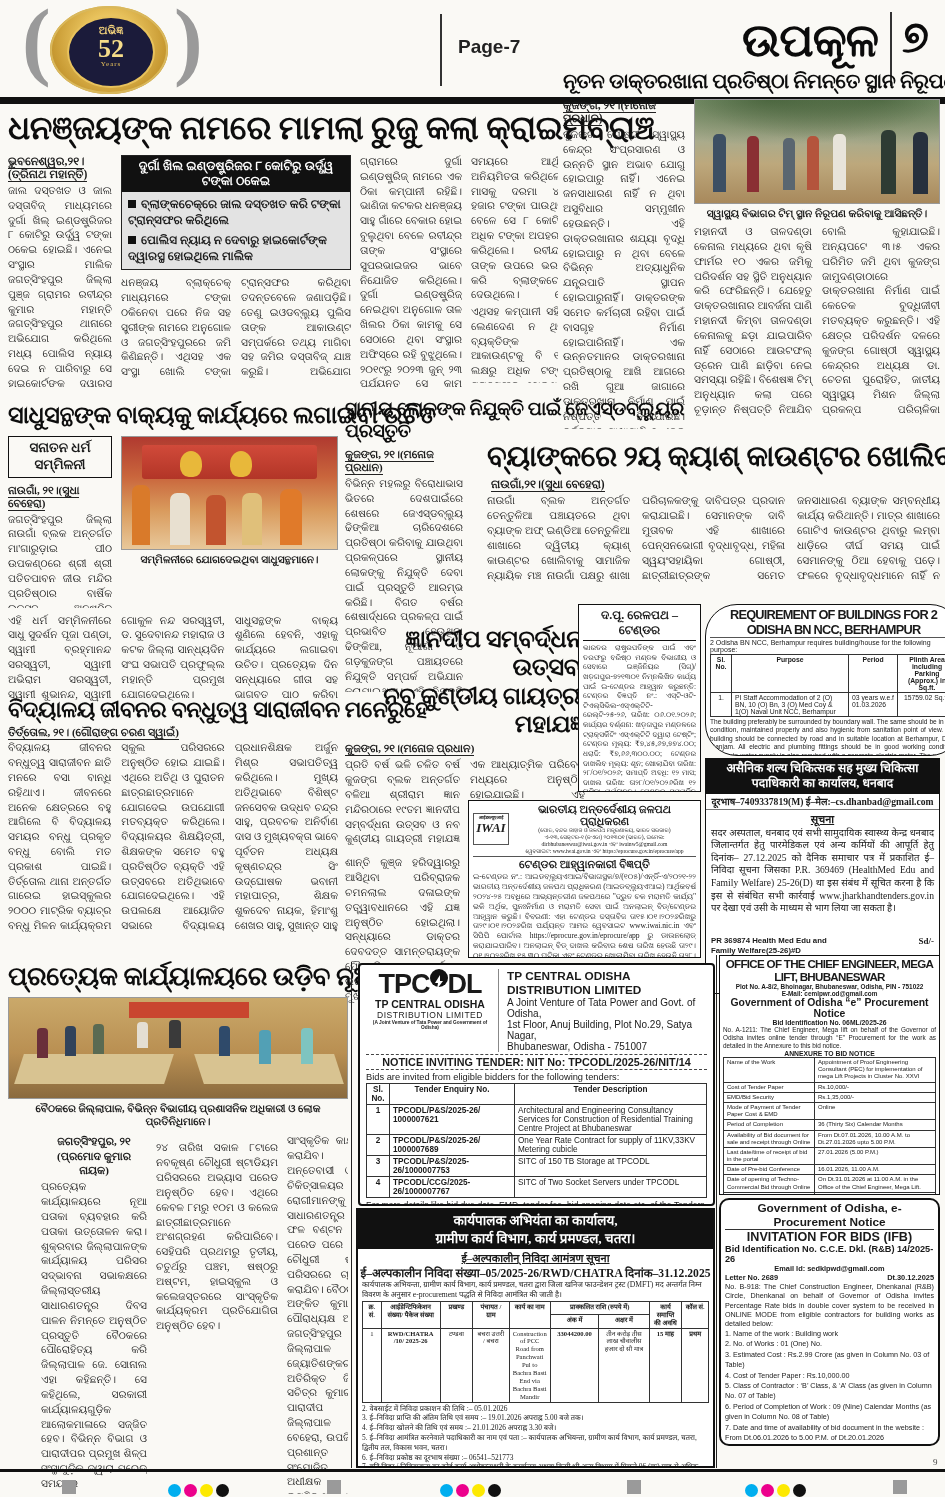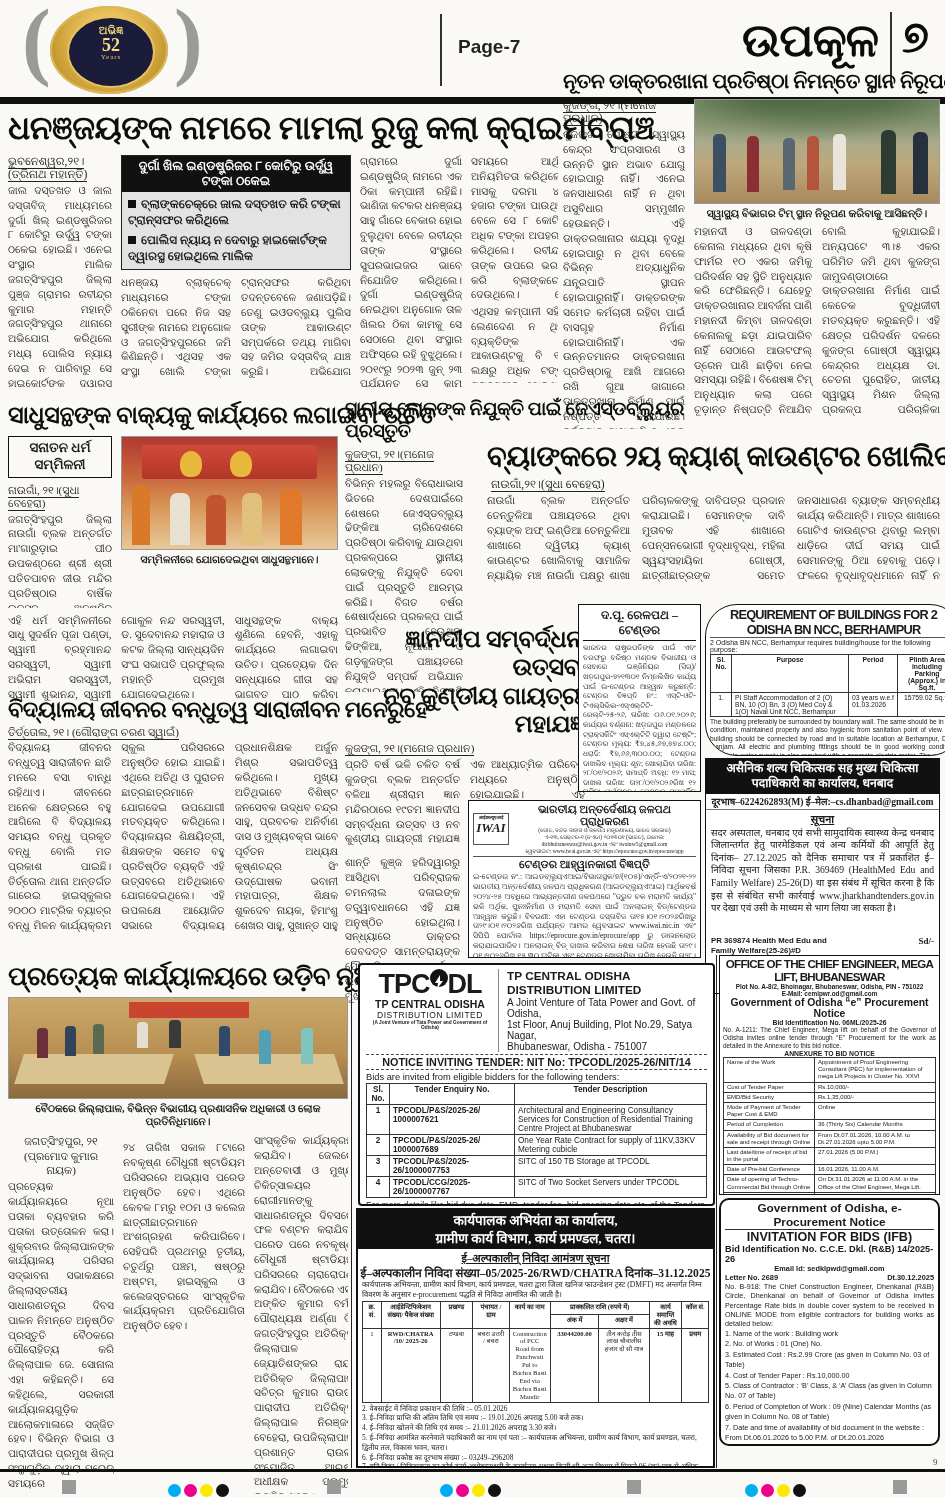--- a/index.html
+++ b/index.html
@@ -1,20 +1,20 @@
 <!DOCTYPE html>
 <html><head>
 <meta charset="utf-8">
 <style>
   html,body{margin:0;padding:0;background:#888;}
   #page{position:relative;width:945px;height:1497px;background:#faf9f5;margin:0 auto;overflow:hidden;
         font-family:"Liberation Serif","DejaVu Serif",serif;color:#1a1a1a;}
   .abs{position:absolute;}
   .hl{font-weight:bold;color:#0d0d0d;line-height:1.12;letter-spacing:-.5px;}
-  .byline{font-weight:normal;font-size:12px;}
+  .byline{font-weight:bold;font-size:12px;}
   .byline u{text-decoration:none;border-bottom:1.5px solid #222;padding-bottom:1px;}
   .body-txt{font-size:10.6px;line-height:1.4;text-align:justify;overflow:hidden;}
   .caption{font-size:11px;font-weight:bold;text-align:center;line-height:1.25;}
   .photo{position:relative;overflow:hidden;border:1px solid #999;}
   .rule{background:#111;}
   .adbox{border:1.6px solid #111;background:#fff;box-sizing:border-box;overflow:hidden;}
   .blackbar{background:#111;color:#fff;font-weight:bold;text-align:center;}
   table{border-collapse:collapse;width:100%;}
   td,th{border:1px solid #333;padding:1px 3px;vertical-align:top;}
   .cond{font-family:"Liberation Sans","DejaVu Sans",sans-serif;font-stretch:condensed;letter-spacing:-.6px;}
@@ -28,21 +28,21 @@
 
 <div id="page">
 
   <div class="abs" style="left:0;top:0;width:945px;height:98px;">
     <div class="abs" style="left:22px;top:4px;width:180px;height:90px;">
       <span class="abs" style="left:0;top:-14px;font-size:86px;color:#9a9a9a;font-weight:bold;">(</span>
       <span class="abs" style="left:152px;top:-14px;font-size:86px;color:#9a9a9a;font-weight:bold;">)</span>
       <div class="abs" style="left:28px;top:2px;width:118px;height:88px;border-radius:50%;background:radial-gradient(circle at 50% 40%,#f7e3a1 0%,#e8c25c 35%,#c89a33 70%,#a97c22 100%);box-shadow:0 0 0 2px #d9b85c inset;">
         <div class="abs" style="left:17px;top:10px;width:84px;height:68px;border-radius:50%;background:#1b1b3a;border:2px solid #e8c25c;text-align:center;">
           <div style="color:#f2d27c;font-size:11px;font-weight:bold;margin-top:6px;">ଅଭିଜ୍ଞ</div>
-          <div style="color:#f7dd8a;font-size:18px;font-weight:bold;line-height:.9;">52</div>
+          <div style="color:#f7dd8a;font-size:26px;font-weight:bold;line-height:.9;">52</div>
           <div style="color:#e8c25c;font-size:7px;letter-spacing:1px;">Years</div>
         </div>
       </div>
     </div>
     <div class="abs" style="left:440px;top:14px;width:1.5px;height:72px;background:#333;"></div>
     <div class="abs sans" style="left:458px;top:36px;font-size:19px;font-weight:bold;color:#222;">Page-7</div>
     <div class="abs" style="left:742px;top:14px;font-size:46px;font-weight:bold;color:#0b0b0b;letter-spacing:-1px;">ଉପକୂଳ</div>
     <div class="abs" style="left:890px;top:12px;width:1.5px;height:74px;background:#333;"></div>
     <div class="abs" style="left:902px;top:12px;font-size:44px;font-weight:bold;color:#0b0b0b;">୭</div>
   </div>
@@ -164,21 +164,21 @@
       <div class="abs" style="left:28px;top:30px;width:11px;height:30px;background:#6a2f3a;border-radius:4px 4px 0 0;"></div>
       <div class="abs" style="left:56px;top:28px;width:11px;height:30px;background:#31425a;border-radius:4px 4px 0 0;"></div>
       <div class="abs" style="left:84px;top:26px;width:11px;height:30px;background:#5a6a52;border-radius:4px 4px 0 0;"></div>
       <div class="abs" style="left:128px;top:24px;width:11px;height:26px;background:#e4ded2;border-radius:4px 4px 0 0;"></div>
       <div class="abs" style="left:160px;top:22px;width:12px;height:28px;background:#3a3a3a;border-radius:4px 4px 0 0;"></div>
       <div class="abs" style="left:210px;top:28px;width:11px;height:30px;background:#2f4a6a;border-radius:4px 4px 0 0;"></div>
       <div class="abs" style="left:250px;top:32px;width:12px;height:34px;background:#52a0b5;border-radius:4px 4px 0 0;"></div>
       <div class="abs" style="left:292px;top:30px;width:12px;height:36px;background:#7ec4c0;border-radius:4px 4px 0 0;"></div>
     </div>
     <div class="caption" style="margin-top:3px;font-size:10.5px;">ବୈଠକରେ ଜିଲ୍ଲାପାଳ, ବିଭିନ୍ନ ବିଭାଗୀୟ ପ୍ରଶାସନିକ ଅଧିକାରୀ ଓ ଲୋକ ପ୍ରତିନିଧିମାନେ।</div>
-    <div style="display:flex;gap:9px;margin-top:6px;height:360px;overflow:hidden;">
+    <div style="display:flex;gap:9px;margin-top:6px;height:360px;overflow:hidden;margin-left:33px;">
       <div style="width:106px;flex:none;">
         <div class="byline" style="font-size:11px;text-align:center;line-height:1.3;">
           <div>ଜଗତ୍‌ସିଂହପୁର, ୨୧</div>
           <div>(ପ୍ରମୋଦ କୁମାର ନାୟକ)</div>
         </div>
         <div class="body-txt" style="height:325px;margin-top:3px;">ପ୍ରତ୍ୟେକ କାର୍ଯ୍ୟାଳୟରେ ନୂଆ ପତାକା ବ୍ୟବହାର କରି ପତାକା ଉତ୍ତୋଳନ କରା। ଶୁକ୍ରବାର ଜିଲ୍ଲାପାଳଙ୍କ କାର୍ଯ୍ୟାଳୟ ପରିସର ସଦ୍‌ଭାବନା ସଭାକକ୍ଷରେ ଜିଲ୍ଲାସ୍ତରୀୟ ସାଧାରଣତନ୍ତ୍ର ଦିବସ ପାଳନ ନିମନ୍ତେ ଅନୁଷ୍ଠିତ ପ୍ରସ୍ତୁତି ବୈଠକରେ ପୌରୋହିତ୍ୟ କରି ଜିଲ୍ଲାପାଳ ଜେ. ସୋନାଲ ଏହା କହିଛନ୍ତି। ସେ କହିଥିଲେ, ସରକାରୀ କାର୍ଯ୍ୟାଳୟଗୁଡ଼ିକ ଆଲୋକମାଳାରେ ସଜ୍ଜିତ ହେବ। ବିଭିନ୍ନ ବିଭାଗ ଓ ପାରାଦୀପର ପ୍ରମୁଖ ଶିଳ୍ପ ସଂସ୍ଥାଗୁଡ଼ିକ ଦ୍ୱାରା ପରେଡ୍ ସମୟରେ</div>
       </div>
       <div style="width:122px;flex:none;">
         <div class="body-txt" style="height:205px;margin-top:7px;">୨୪ ତାରିଖ ସକାଳ ୮ଟାରେ ନବକୃଷ୍ଣ ଚୌଧୁରୀ ଷ୍ଟାଡିୟମ ପରିସରରେ ଅଭ୍ୟାସ ପରେଡ ଅନୁଷ୍ଠିତ ହେବ। ଏଥିରେ କେବଳ ୮ମରୁ ୧୦ମ ଓ କଲେଜ ଛାତ୍ରୀଛାତ୍ରମାନେ ଅଂଶଗ୍ରହଣ କରିପାରିବେ। ସେହିପରି ପ୍ରଥମରୁ ତୃତୀୟ, ଚତୁର୍ଥରୁ ପଞ୍ଚମ, ଷଷ୍ଠରୁ ଅଷ୍ଟମ, ହାଇସ୍କୁଲ ଓ କଲେଜସ୍ତରରେ ସାଂସ୍କୃତିକ କାର୍ଯ୍ୟକ୍ରମ ପ୍ରତିଯୋଗିତା ଅନୁଷ୍ଠିତ ହେବ।</div>
       </div>
@@ -213,21 +213,21 @@
       </table>
     <div class="sans" style="font-size:6.6px;line-height:1.28;text-align:justify;height:52px;overflow:hidden;margin-top:1px;">The building preferably be surrounded by boundary wall. The same should be in well condition, maintained properly and also hygienic from sanitation point of view. The building should be connected by road and in suitable location at Berhampur, Dist.: Ganjam. All electric and plumbing fittings should be in good working condition. Adequate water supply is also required with a separate electric meter. The property should have well parking space. The property should be free from any litigation/dispute. The interested property owners will submit their property details with valid ownership documents in the following address within 20 days from the date of publication of the advertisement.</div>
 
   </div>
 
   <div class="abs adbox" style="left:705px;top:758px;width:235px;height:236px;padding:0;">
     <div class="blackbar" style="font-size:12.2px;line-height:1.25;padding:2px 2px;">
       <div>असैनिक शल्य चिकित्सक सह मुख्य चिकित्सा</div>
       <div>पदाधिकारी का कार्यालय, धनबाद</div>
     </div>
-    <div style="font-size:9.6px;font-weight:bold;text-align:center;border-bottom:1px solid #777;padding:1px 0;">दूरभाष–6224262893(M) ई–मेल:–cs.dhanbad@gmail.com</div>
+    <div style="font-size:9.6px;font-weight:bold;text-align:center;border-bottom:1px solid #777;padding:1px 0;">दूरभाष–7409337819(M) ई–मेल:–cs.dhanbad@gmail.com</div>
     <div style="font-size:11px;font-weight:bold;text-align:center;text-decoration:underline;margin-top:1px;">सूचना</div>
     <div style="font-size:9.6px;line-height:1.32;text-align:justify;padding:1px 5px;height:108px;overflow:hidden;">सदर अस्पताल, धनबाद एवं सभी सामुदायिक स्वास्थ्य केन्द्र धनबाद जिलान्तर्गत हेतु पारमेडिकल एवं अन्य कर्मियों की आपूर्ति हेतु दिनांक– 27.12.2025 को दैनिक समाचार पत्र में प्रकाशित ई–निविदा सूचना जिसका P.R. 369469 (HealthMed Edu and Family Welfare) 25-26(D) था इस संबंध में सूचित करना है कि इस से संबंधित सभी कार्रवाई www.jharkhandtenders.gov.in पर देखा एवं उसी के माध्यम से भाग लिया जा सकता है।</div>
     <div style="display:flex;justify-content:space-between;padding:0 5px;">
       <div class="sans" style="font-size:7.8px;font-weight:bold;width:130px;line-height:1.3;">PR 369874 Health Med Edu and Family Welfare(25-26)#D</div>
       <div style="font-size:9px;font-weight:bold;text-align:right;line-height:1.3;">
         <div>Sd/-</div>
 
       </div>
     </div>
   </div>
@@ -396,21 +396,21 @@
         <td style="font-weight:bold;text-align:center;">15 माह</td>
         <td style="font-weight:bold;text-align:center;">प्रथम</td>
       </tr>
     </tbody>
       </table>
     <div style="font-size:7.4px;line-height:1.32;padding:0 4px;">
       <div>2.  वेबसाईट में निविदा प्रकाशन की तिथि   :– 05.01.2026</div>
       <div>3.  ई–निविदा प्राप्ति की अंतिम तिथि एवं समय   :– 19.01.2026 अपराह्न 5.00 बजे तक।</div>
       <div>4.  ई–निविदा खोलने की तिथि एवं समय   :– 21.01.2026 अपराह्न 3.30 बजे।</div>
       <div>5.  ई–निविदा आमंत्रित करनेवाले पदाधिकारी का नाम एवं पता :– कार्यपालक अभियन्ता, ग्रामीण कार्य विभाग, कार्य प्रमण्डल, चतरा, द्वितीय तल, विकास भवन, चतरा।</div>
-      <div>6.  ई–निविदा प्रकोष्ठ का दूरभाष संख्या   :– 03249–296208</div>
+      <div>6.  ई–निविदा प्रकोष्ठ का दूरभाष संख्या   :– 06541–521773</div>
       <div>7.  यदि बिड्डर / निविदादाता का कोई कार्य अधोहस्ताक्षरी के कार्यालय अथवा किसी भी अन्य विभाग में पिछले 06 (छः) माह से अधिक लंबित पाया जाता है तो उसकी निविदा को प्राथमिकता नहीं दी जायेगी।</div>
 
     </div>
 
   </div>
 
   <div class="abs adbox sans" style="left:719px;top:1198px;width:221px;height:248px;border-width:2px;padding:1px 4px;border-radius:10px;">
     <div style="font-size:11.8px;font-weight:bold;text-align:center;border-bottom:1px solid #333;">Government of Odisha, e-Procurement Notice</div>
     <div style="font-size:12.6px;font-weight:bold;text-align:center;">INVITATION FOR BIDS (IFB)</div>
     <div style="font-size:9.2px;font-weight:bold;text-align:left;">Bid Identification No. C.C.E. Dkl. (R&amp;B) 14/2025-26</div>

